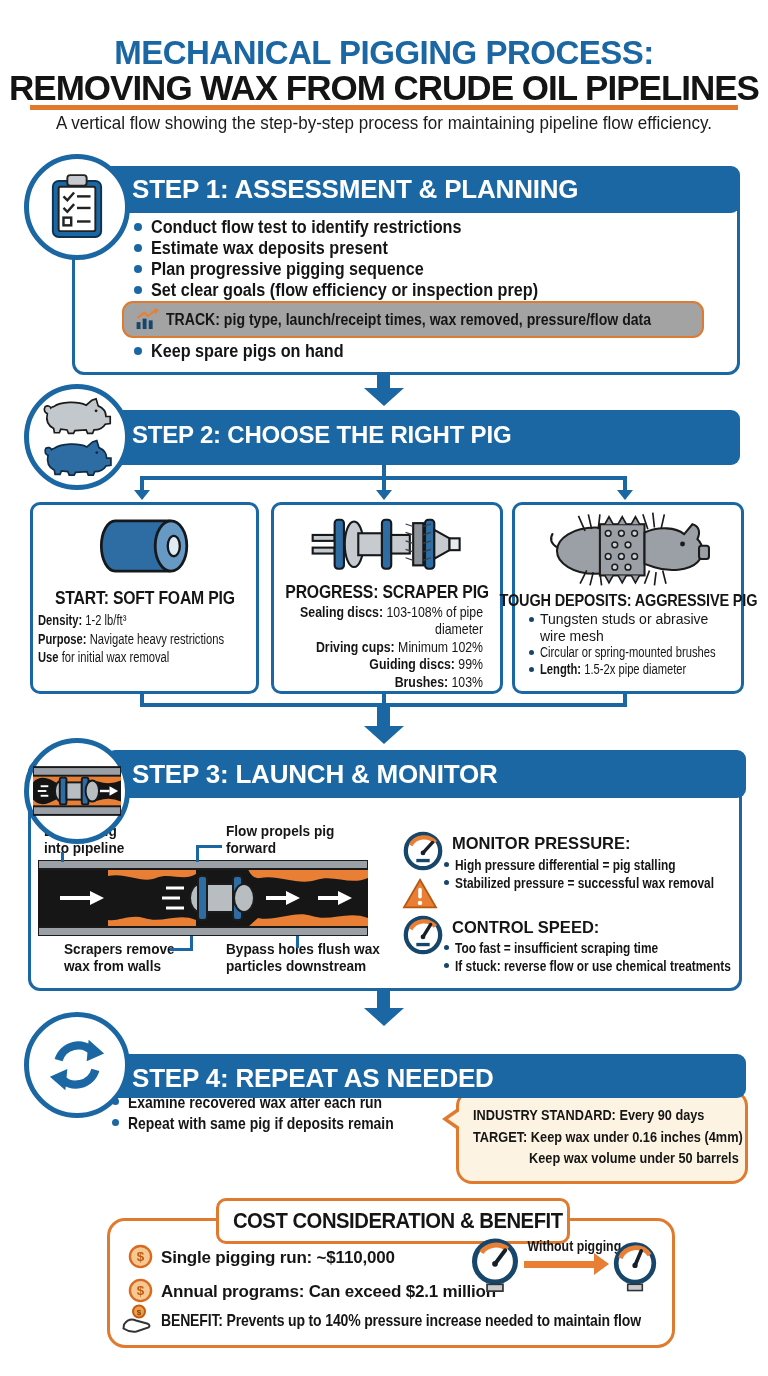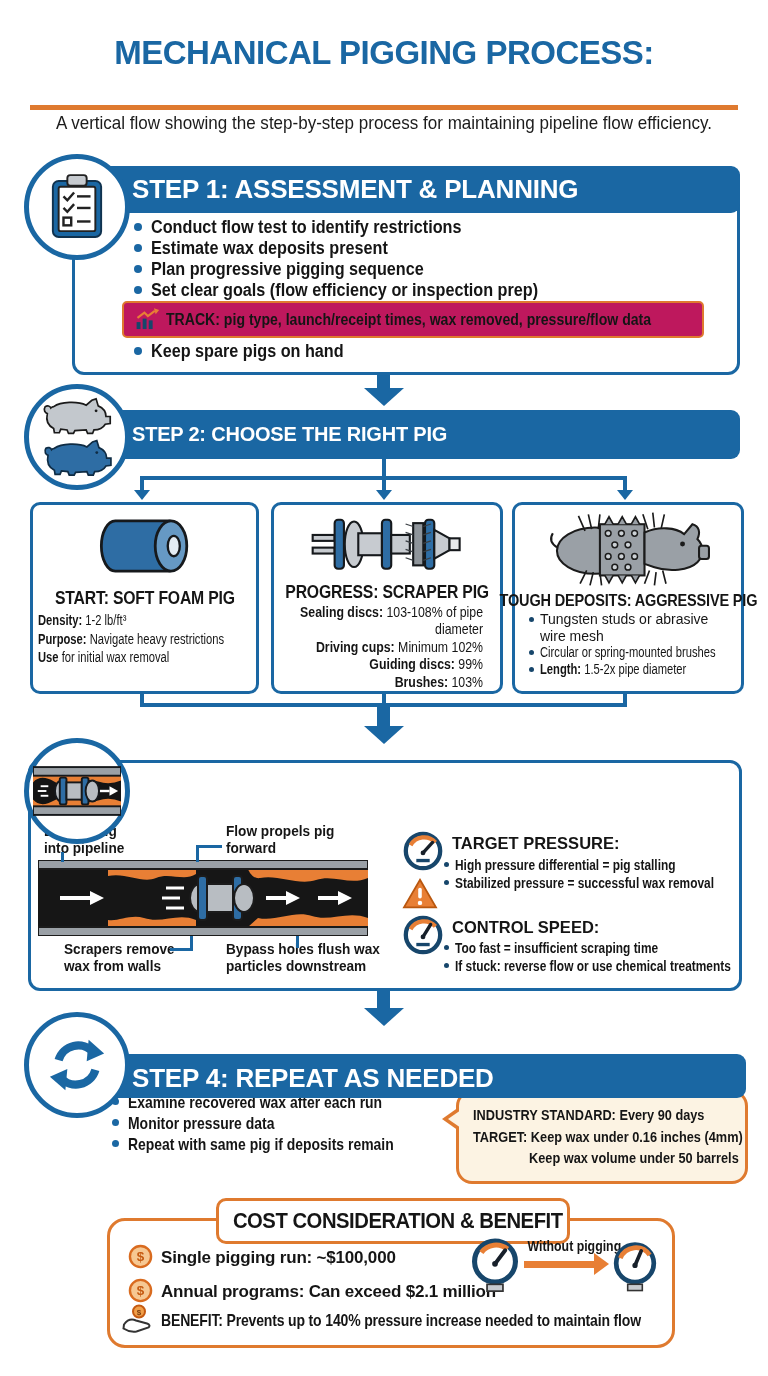--- a/index.html
+++ b/index.html
@@ -44,20 +44,21 @@
   
   .cost-row-text{position:absolute;font-size:17px;font-weight:bold;letter-spacing:-0.2px;}
   .orange-rule{position:absolute;background:#DF7A2F;}
 </style>
 </head>
 <body>
 
 <div class="canvas">
 
   <div class="abs" style="left:0;top:34px;width:768px;text-align:center;font-size:33px;font-weight:bold;color:#1A67A3;letter-spacing:-0.5px;">MECHANICAL PIGGING PROCESS:</div>
+  <div class="abs" style="left:0;top:68px;width:768px;text-align:center;font-size:35px;font-weight:bold;color:#141414;letter-spacing:-1px;">REMOVING WAX FROM CRUDE OIL PIPELINES</div>
   <div class="orange-rule" style="left:30px;top:105px;width:708px;height:5px;"></div>
   <div class="abs" style="left:0;top:112px;width:768px;text-align:center;">
     <span class="condc cx92" style="font-size:18.5px;font-weight:500;color:#1b1b1b;">A vertical flow showing the step-by-step process for maintaining pipeline flow efficiency.</span>
   </div>
 
   <div class="panel" style="left:72px;top:166px;width:662px;height:203px;"></div>
   <div class="band" style="left:106px;top:166px;width:634px;height:47px;font-size:26px;line-height:47px;">
     <span class="bt">STEP 1: ASSESSMENT &amp; PLANNING</span>
   </div>
   <div class="circle" style="left:24px;top:154px;">
@@ -84,41 +85,41 @@
       </div>
     <div class="brow" style="margin-bottom:1px;">
         <span class="dot"></span>
         <span class="cond cx90 b" style="font-size:18px;line-height:20px;">Plan progressive pigging sequence</span>
       </div>
     <div class="brow">
         <span class="dot"></span>
         <span class="cond cx90 b" style="font-size:18px;line-height:20px;">Set clear goals (flow efficiency or inspection prep)</span>
       </div>
   </div>
-  <div class="abs" style="left:122px;top:301px;width:578px;height:33px;border:2.5px solid #DF7A2F;border-radius:5px;background:#be185d;display:flex;align-items:center;z-index:3;">
+  <div class="abs" style="left:122px;top:301px;width:578px;height:33px;border:2.5px solid #DF7A2F;border-radius:11px;background:#a3a3a3;display:flex;align-items:center;z-index:3;">
     <svg width="26" height="23" viewBox="0 0 30 26" style="margin:0 6px 0 10px;flex:0 0 auto;">
       <rect x="3" y="16" width="4.5" height="8" fill="#17466b"></rect>
       <rect x="10" y="12" width="4.5" height="12" fill="#17466b"></rect>
       <rect x="17" y="14" width="4.5" height="10" fill="#17466b"></rect>
       <path d="M4 11 L12 5 L16 9 L24 3" stroke="#E87F35" stroke-width="2.5" fill="none"></path>
       <polygon points="23,0 29,2 25,7" fill="#E87F35"></polygon>
     </svg>
     <span class="cond cx88 b" style="font-size:16px;">TRACK: pig type, launch/receipt times, wax removed, pressure/flow data</span>
   </div>
   <div class="abs" style="left:134px;top:341px;z-index:3;">
     <div class="brow">
         <span class="dot"></span>
         <span class="cond cx90 b" style="font-size:18px;line-height:20px;">Keep spare pigs on hand</span>
       </div>
   </div>
 
   <div class="cline" style="left:377px;top:369px;width:13px;height:20px;"></div>
   <div class="ahead" style="left:364px;top:388px;"></div>
 
-  <div class="band" style="left:106px;top:410px;width:634px;height:49px;font-size:20px;line-height:49px;">
+  <div class="band" style="left:106px;top:410px;width:634px;height:55px;font-size:24px;line-height:49px;">
     <span class="bt">STEP 2: CHOOSE THE RIGHT PIG</span>
   </div>
   <div class="circle" style="left:24px;top:384px;">
     <svg width="72" height="82" viewBox="0 0 100 116">
       <defs>
         <path id="pig" d="M16 14 C 26 7, 50 6, 62 12 L 70 5 L 76 3 L 79 13 C 86 16, 90 22, 90 28 L 96 28 L 96 38 L 89 39 C 86 44, 80 47, 73 47 L 71 52 L 64 52 L 62 47 L 46 48 L 44 52 L 37 52 L 35 47 L 26 46 L 24 51 L 17 51 L 16 45 C 8 41, 5 33, 7 24 C 4 23, 1 19, 4 14 C 7 12, 11 13, 12 16 C 13 15, 14 14, 16 14 Z"></path>
       </defs>
       <use href="#pig" fill="#C3C8CD" stroke="#1b1b1b" stroke-width="2.4" transform="translate(1,1)"></use>
       <circle cx="77" cy="21" r="2" fill="#1b1b1b"></circle>
       <use href="#pig" fill="#2E6DA4" stroke="#0f2c44" stroke-width="2.4" transform="translate(2,60)"></use>
@@ -232,20 +233,23 @@
   </div>
 
   <div class="cline" style="left:140px;top:688px;width:3.5px;height:17px;"></div>
   <div class="cline" style="left:382px;top:688px;width:3.5px;height:17px;"></div>
   <div class="cline" style="left:623px;top:688px;width:3.5px;height:17px;"></div>
   <div class="cline" style="left:140px;top:703px;width:487px;height:3.5px;"></div>
   <div class="cline" style="left:377px;top:706px;width:13px;height:20px;"></div>
   <div class="ahead" style="left:364px;top:726px;"></div>
 
   <div class="panel" style="left:28px;top:760px;width:708px;height:225px;"></div>
+  <div class="band" style="left:106px;top:750px;width:640px;height:48px;font-size:26px;line-height:48px;">
+    <span class="bt">STEP 3: LAUNCH &amp; MONITOR</span>
+  </div>
   <div class="circle" style="left:24px;top:738px;">
     <svg width="88" height="60" viewBox="0 0 92 62">
       <rect x="0" y="15" width="92" height="32" fill="#141414"></rect>
       <path d="M0 15 h92 v5 q-12 5 -24 1 t-22 2 t-24 -2 t-22 1 z" fill="#E87F35"></path>
       <path d="M0 47 h92 v-5 q-12 -5 -24 -1 t-22 -2 t-24 2 t-22 -1 z" fill="#E87F35"></path>
       <rect x="0" y="6" width="92" height="9" fill="#9AA0A6" stroke="#16191c" stroke-width="2"></rect>
       <rect x="0" y="47" width="92" height="9" fill="#9AA0A6" stroke="#16191c" stroke-width="2"></rect>
       <g stroke="#fff" stroke-width="2">
           <line x1="8" y1="26" x2="16" y2="26"></line>
           <line x1="5" y1="31" x2="14" y2="31"></line>
@@ -306,21 +310,21 @@
 particles downstream</div>
   <div class="cline" style="left:296px;top:936px;width:3px;height:12px;z-index:3;"></div>
 
   <svg class="abs" style="left:402px;top:830px;z-index:3;" width="42" height="42" viewBox="0 0 44 44">
     <circle cx="22" cy="22" r="18" fill="#fff" stroke="#17466b" stroke-width="4.5"></circle>
     <path d="M9 16 A16 16 0 0 1 35 13" stroke="#E87F35" stroke-width="4.5" fill="none"></path>
     <line x1="22" y1="24" x2="32" y2="13" stroke="#17202A" stroke-width="3.5" stroke-linecap="round"></line>
     <circle cx="22" cy="24" r="2.5" fill="#17202A"></circle>
     <line x1="15" y1="32" x2="29" y2="32" stroke="#17466b" stroke-width="3.5"></line>
   </svg>
-  <div class="abs b" style="left:452px;top:834px;font-size:16.5px;z-index:3;">TARGET PRESSURE:</div>
+  <div class="abs b" style="left:452px;top:834px;font-size:16.5px;z-index:3;">MONITOR PRESSURE:</div>
   <div class="abs" style="left:444px;top:856px;z-index:3;">
     <div class="brow">
         <span class="sdot"></span>
         <span class="cond cx85 b" style="font-size:14px;line-height:18px;">High pressure differential = pig stalling</span>
       </div>
     <div class="brow">
         <span class="sdot"></span>
         <span class="cond cx85 b" style="font-size:14px;line-height:18px;">Stabilized pressure = successful wax removal</span>
       </div>
   </div>
@@ -364,24 +368,20 @@
       <polygon points="20,58 4,44 22,36" fill="#1A67A3"></polygon>
     </svg>
   </div>
   <div class="abs" style="left:112px;top:1093px;z-index:3;">
     <div class="brow" style="margin-bottom:2px;">
         <span class="dot" style="width:7px;height:7px;margin-top:5px;"></span>
         <span class="cond cx82 b" style="font-size:17px;line-height:19px;">Examine recovered wax after each run</span>
       </div>
     <div class="brow" style="margin-bottom:2px;">
         <span class="dot" style="width:7px;height:7px;margin-top:5px;"></span>
-        <span class="cond cx82 b" style="font-size:17px;line-height:19px;">Monitor pressure data</span>
-      </div>
-    <div class="brow" style="margin-bottom:2px;">
-        <span class="dot" style="width:7px;height:7px;margin-top:5px;"></span>
         <span class="cond cx82 b" style="font-size:17px;line-height:19px;">Repeat with same pig if deposits remain</span>
       </div>
   </div>
 
   <div class="bubble">
     <div class="abs" style="left:-17px;top:14px;width:0;height:0;border-top:12px solid transparent;border-bottom:12px solid transparent;border-right:17px solid #DF7A2F;"></div>
     <div class="abs" style="left:-11px;top:17px;width:0;height:0;border-top:9px solid transparent;border-bottom:9px solid transparent;border-right:13px solid #FCF3E3;z-index:2;"></div>
     <div class="bubble-inner">
       <div class="cond cx85"><span>INDUSTRY STANDARD:</span><span> Every 90 days</span></div>
       <div class="cond cx85"><span>TARGET:</span><span> Keep wax under 0.16 inches (4mm)</span></div>
@@ -391,21 +391,21 @@
 
   <div class="abs" style="left:107px;top:1218px;width:562px;height:124px;border:3.5px solid #DF7A2F;border-radius:18px;background:#fff;z-index:2;"></div>
   <div class="abs" style="left:216px;top:1198px;width:348px;height:40px;border:3px solid #DF7A2F;border-radius:10px;background:#fff;z-index:3;text-align:center;">
     <span class="condc cx92 b" style="font-size:22px;line-height:40px;letter-spacing:-0.5px;color:#151515;">COST CONSIDERATION &amp; BENEFIT</span>
   </div>
 
   <svg class="abs" style="left:128px;top:1244px;z-index:4;" width="25" height="25" viewBox="0 0 26 26">
     <circle cx="13" cy="13" r="11" fill="#F6C893" stroke="#D96B1F" stroke-width="2.5"></circle>
     <text x="13" y="18" font-size="14" font-weight="bold" fill="#C55A11" text-anchor="middle" font-family="Liberation Sans, sans-serif">$</text>
   </svg>
-  <div class="cost-row-text" style="left:161px;top:1248px;z-index:4;"><span class="b">Single pigging run:</span><span class="b"> ~$100,000</span></div>
+  <div class="cost-row-text" style="left:161px;top:1248px;z-index:4;"><span class="b">Single pigging run:</span><span class="b"> ~$110,000</span></div>
 
   <svg class="abs" style="left:128px;top:1278px;z-index:4;" width="25" height="25" viewBox="0 0 26 26">
     <circle cx="13" cy="13" r="11" fill="#F6C893" stroke="#D96B1F" stroke-width="2.5"></circle>
     <text x="13" y="18" font-size="14" font-weight="bold" fill="#C55A11" text-anchor="middle" font-family="Liberation Sans, sans-serif">$</text>
   </svg>
   <div class="cost-row-text" style="left:161px;top:1282px;z-index:4;"><span class="b">Annual programs:</span><span class="b"> Can exceed $2.1 million</span></div>
 
   <svg class="abs" style="left:122px;top:1304px;z-index:4;" width="32" height="29" viewBox="0 0 32 28">
     <circle cx="17" cy="7" r="6" fill="#F0A04B" stroke="#C55A11" stroke-width="2"></circle>
     <text x="17" y="10.5" font-size="8" font-weight="bold" fill="#7A3C0E" text-anchor="middle" font-family="Liberation Sans, sans-serif">$</text>

